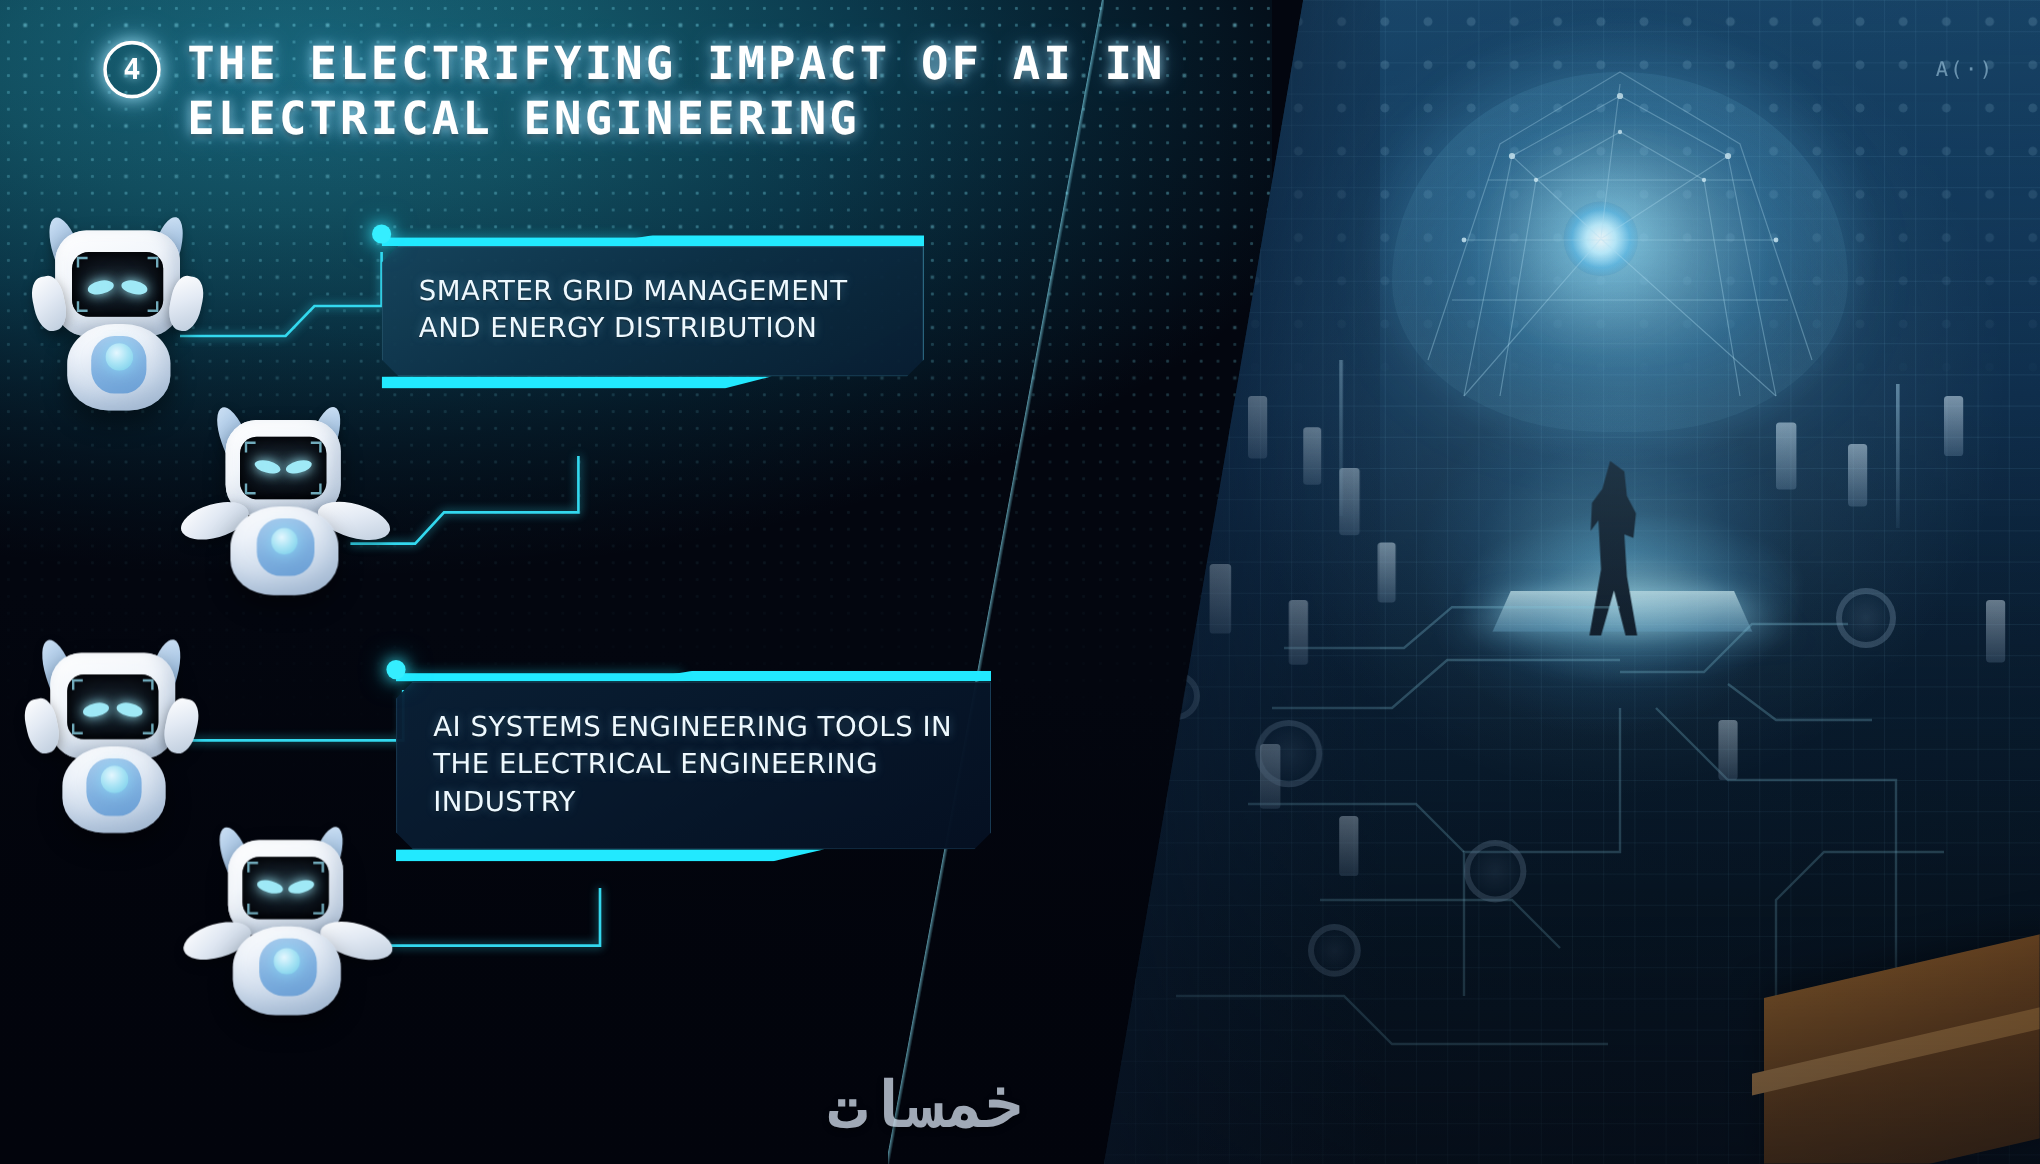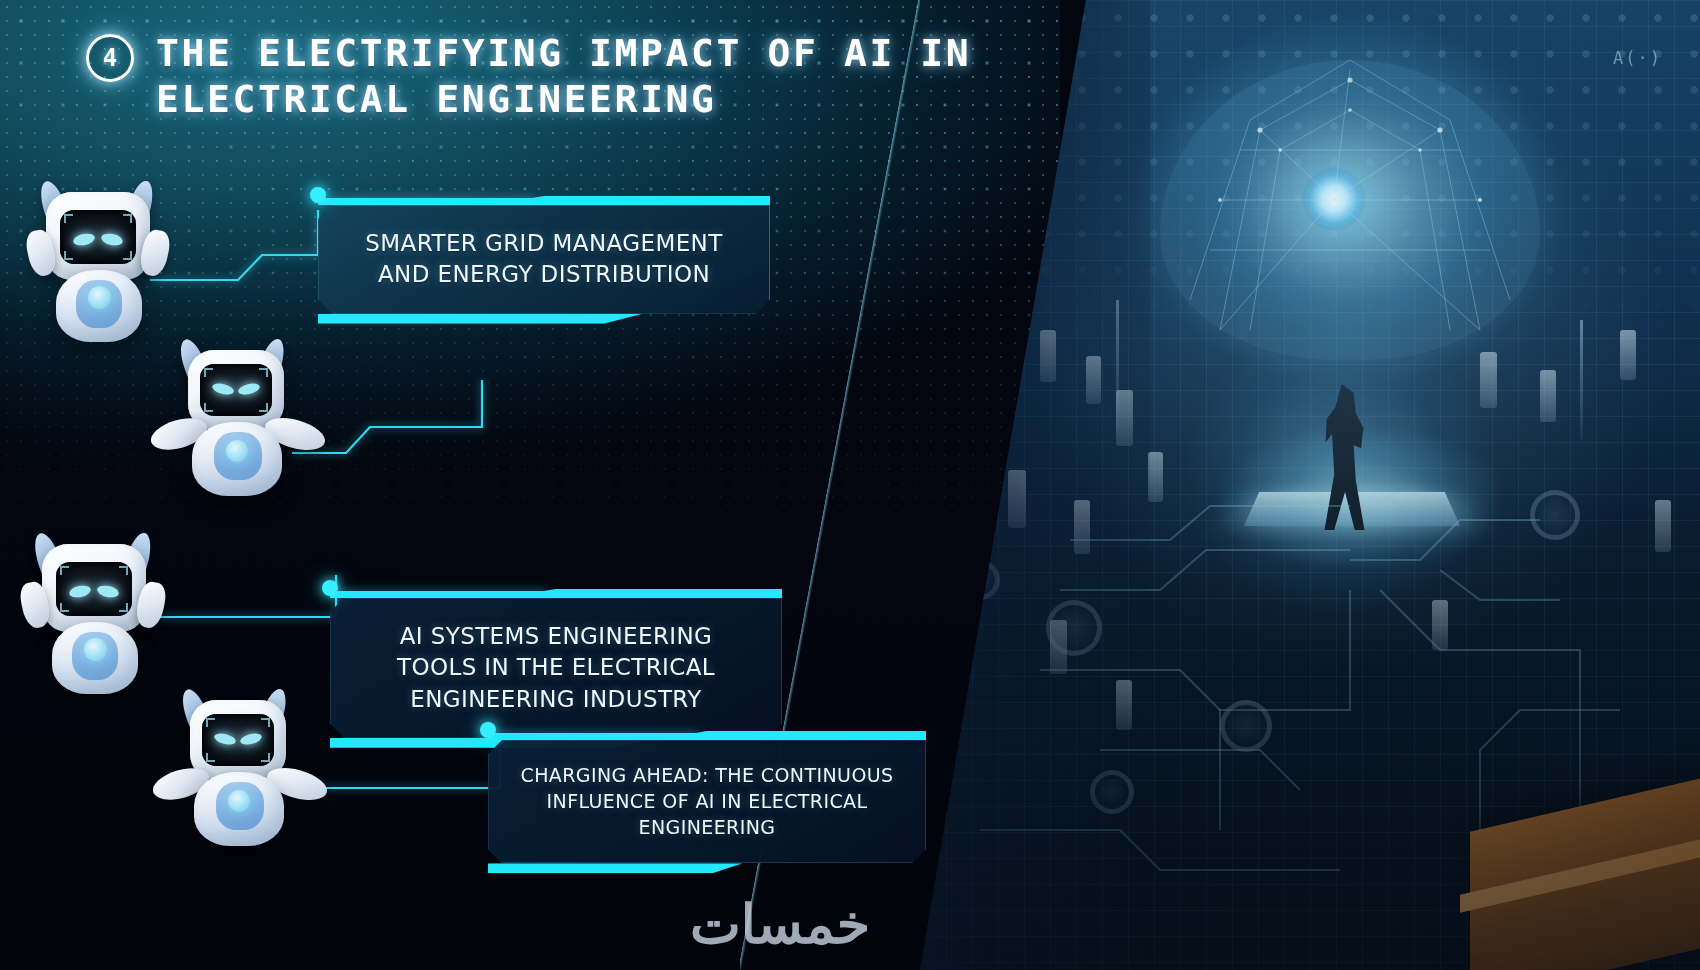--- a/index.html
+++ b/index.html
@@ -232,21 +232,20 @@
   .card.dark .card-shell {
     background:linear-gradient(150deg, rgba(10,32,54,0.97) 0%, rgba(7,24,44,0.97) 50%, rgba(5,16,34,0.98) 100%);
     border:1px solid rgba(80,170,210,0.22);
   }
   .card-text {
     color:#eef9ff;
     font-family:"DejaVu Sans", sans-serif;
     font-size:23px;
     letter-spacing:0.4px;
     line-height:1.36;
-    text-align:center;
     text-transform:uppercase;
     text-shadow:0 0 8px rgba(140,215,255,0.35), 0 1px 2px rgba(0,0,0,0.6);
   }
   .card.small .card-text { font-size:19px; }
 
   
   .accent-top {
     position:absolute;
     left:0; top:-9px;
     width:100%; height:9px;
@@ -349,21 +348,21 @@
     background:radial-gradient(circle at 40% 35%, #e4f7ff 0%, #a9e4f5 45%, #6fc9e8 100%);
     box-shadow:0 0 12px rgba(140,225,250,0.85);
   }
 
   
   .watermark {
     position:absolute;
     left:690px; bottom:14px;
     z-index:22;
     color:#c9d4e2;
-    font-family:Liberation Serif, serif;
+    font-family:Liberation Mono, monospace;
     font-size:54px;
     font-weight:bold;
     letter-spacing:1px;
     opacity:0.80;
     direction:rtl;
     text-shadow:0 2px 6px rgba(0,0,0,0.6);
     margin-top:48px;
   }
 </style>
 </head>
@@ -574,35 +573,26 @@
     <div class="node" style="left:-8px; top:-18px;"></div>
     <div class="accent-top"></div>
     <div class="accent-top-line"></div>
     <div class="card-shell" style="min-height:92px;">
       <div class="card-text">SMARTER GRID MANAGEMENT AND ENERGY DISTRIBUTION</div>
     </div>
     <div class="accent-bottom"></div>
   </div>
 
 
-  <div class="card dark" style="left:330px; top:598px; width:452px;">
+  <div class="card dark" style="left:330px; top:568px; width:496px;">
     <div class="node" style="left:-8px; top:-18px;"></div>
     <div class="accent-top"></div>
     <div class="accent-top-line"></div>
     <div class="card-shell" style="min-height:90px;">
       <div class="card-text">AI SYSTEMS ENGINEERING TOOLS IN THE ELECTRICAL ENGINEERING INDUSTRY</div>
     </div>
     <div class="accent-bottom"></div>
   </div>
 
-  <div class="card dark small" style="left:488px; top:740px; width:438px;">
-    <div class="node" style="left:-8px; top:-18px;"></div>
-    <div class="accent-top"></div>
-    <div class="accent-top-line"></div>
-    <div class="card-shell" style="min-height:86px;">
-      <div class="card-text">CHARGING AHEAD: THE CONTINUOUS INFLUENCE OF AI IN ELECTRICAL ENGINEERING</div>
-    </div>
-    <div class="accent-bottom wide"></div>
-  </div>
 
   <div class="watermark">خمسات</div>
 
 </div>
 
 </body></html>

